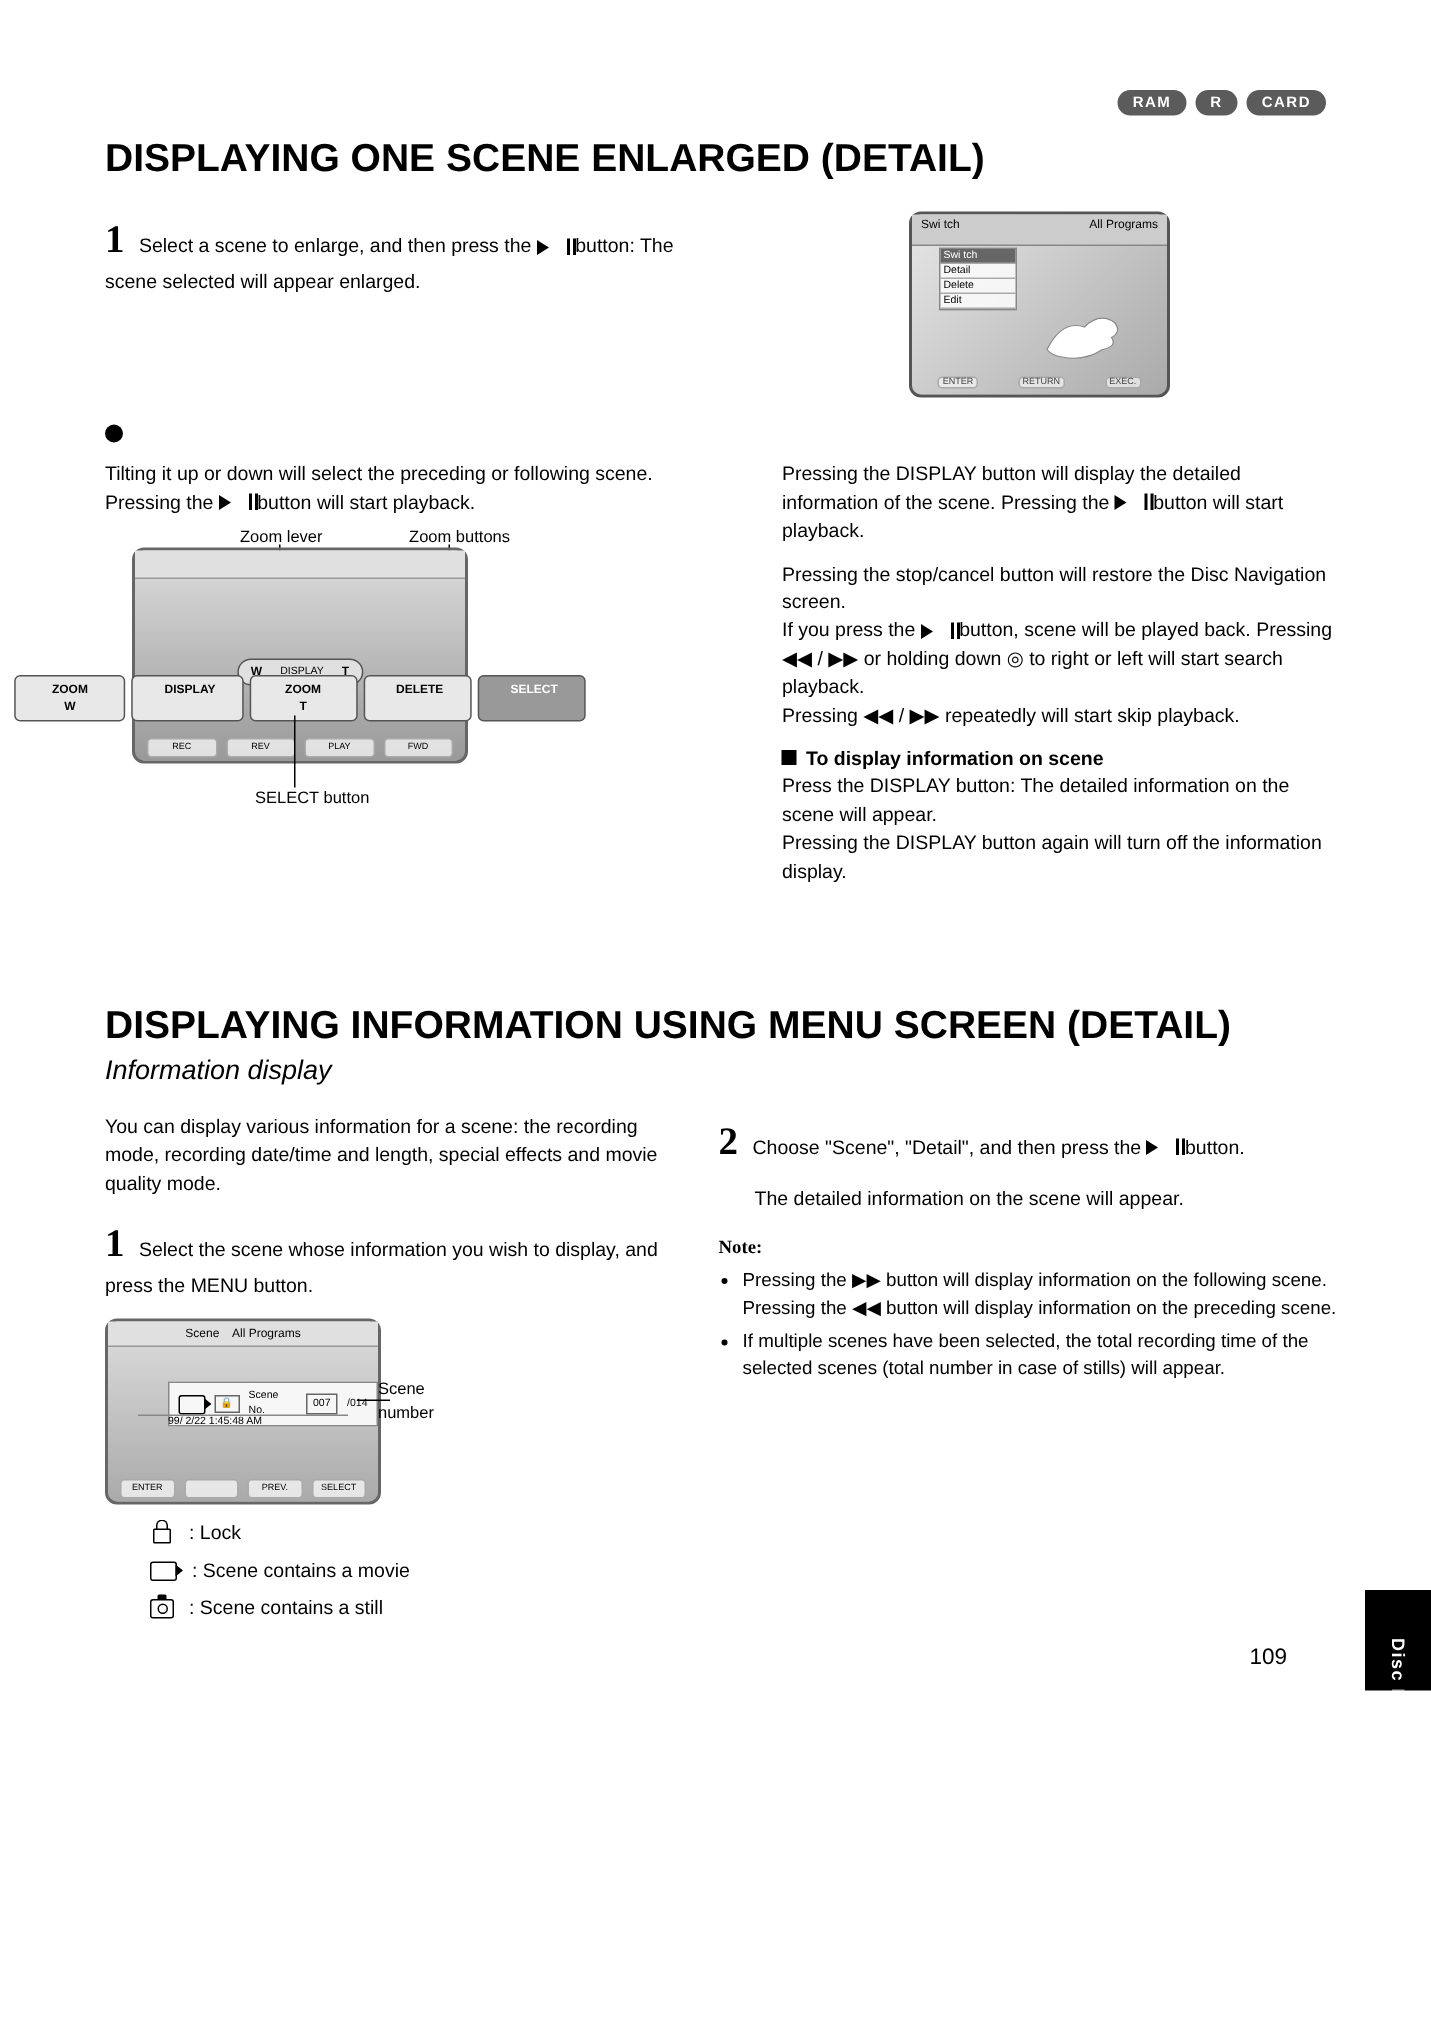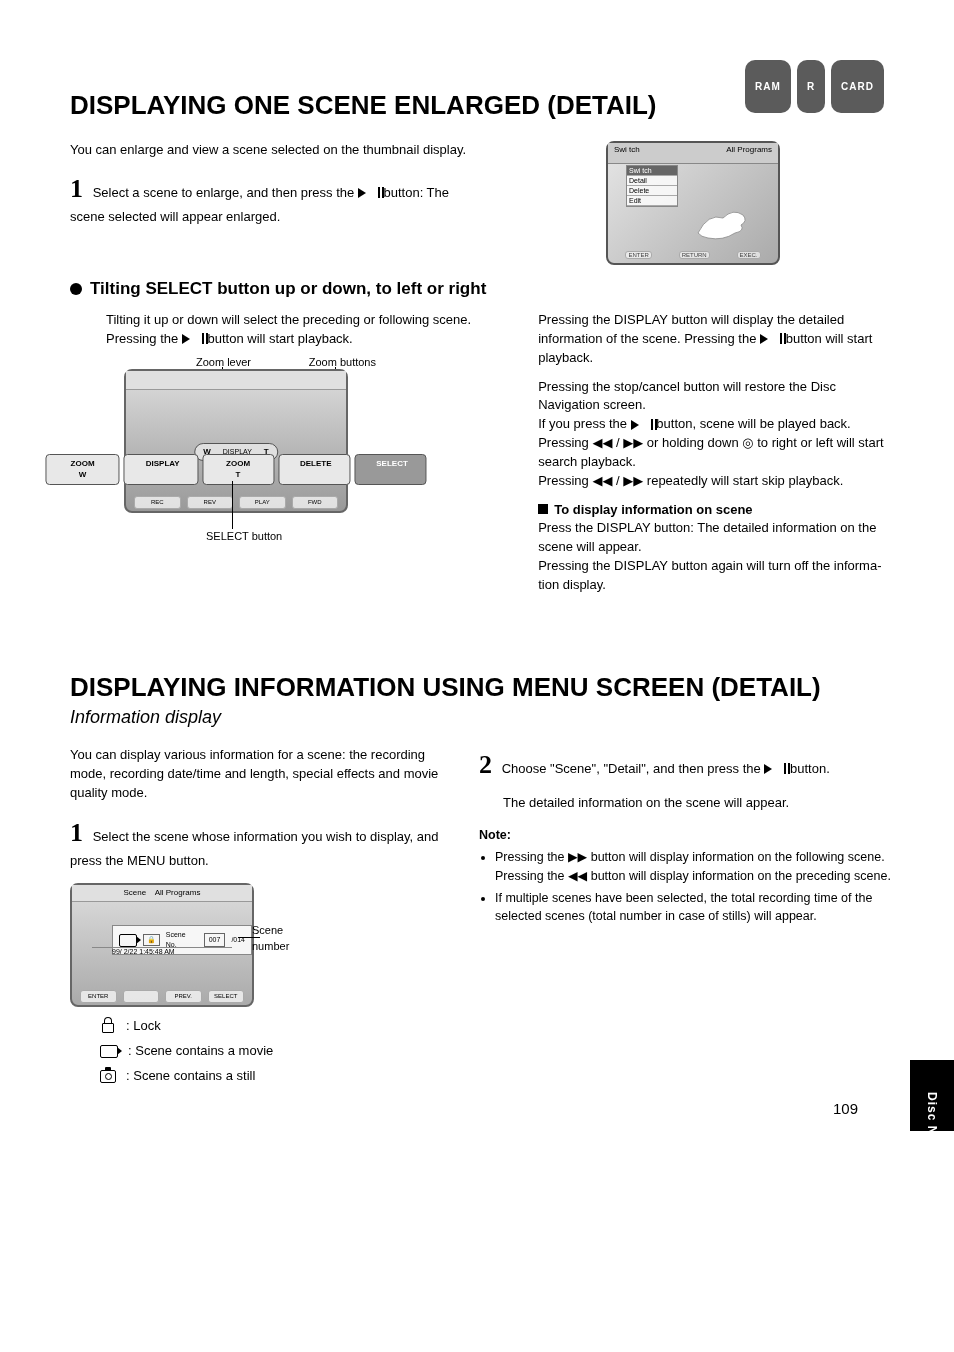--- a/index.html
+++ b/index.html
@@ -20,21 +20,21 @@
     top: 60px;
     right: 70px;
     display: flex;
     gap: 6px;
     font-size: 11px;
   }
   .badge {
     background: #5b5b5b;
     color: #fff;
     font-weight: bold;
-    padding: 21px 10px;
+    padding: 3px 10px;
     border-radius: 10px;
     letter-spacing: 1px;
     font-size: 10px;
   }
   h1.section-title {
     font-size: 26px;
     font-weight: bold;
     margin: 50px 0 20px 0;
   }
   .two-col {
@@ -163,21 +163,20 @@
     flex-shrink: 0;
   }
   .subhead {
     font-size: 17px;
     font-weight: bold;
   }
   .remote-row {
     display: flex;
     gap: 30px;
     margin-top: 12px;
-    margin-left: 36px;
   }
   .remote-col-left {
     width: 52%;
     font-size: 13px;
     line-height: 1.45;
   }
   .remote-col-right {
     width: 46%;
     font-size: 13px;
     line-height: 1.45;
@@ -461,20 +460,21 @@
     background:#000;
   }
   .note-block {
     margin-top: 14px;
     font-size: 12.5px;
     line-height: 1.45;
   }
   .note-hd {
     font-weight: bold;
     margin-bottom: 4px;
+    font-family: Liberation Serif, serif;
   }
   .note-list {
     margin: 0;
     padding-left: 16px;
   }
   .note-list li { list-style: disc; margin-bottom: 4px;}
 
   .side-tab {
     position: absolute;
     right: 0;
@@ -506,21 +506,20 @@
   <div class="badges">
     <span class="badge">RAM</span>
     <span class="badge">R</span>
     <span class="badge">CARD</span>
   </div>
 
   <h1 class="section-title">DISPLAYING ONE SCENE ENLARGED (DETAIL)</h1>
 
   <div class="two-col">
     <div class="col-left">
-      <div class="step"><span>You can enlarge and view a scene selected on the thumbnail display.</span></div>
       <div class="step">
         <span class="num">1</span>
         <span>Select a scene to enlarge, and then press the </span>
         <span class="playpause-icon"></span>
         <span> button: The scene selected will appear enlarged.</span>
       </div>
     </div>
     <div class="col-right">
       <div class="enlarge-screen">
         <div class="header-bar">
@@ -540,21 +539,20 @@
           <span>ENTER</span>
           <span>RETURN</span>
           <span>EXEC.</span>
         </div>
       </div>
     </div>
   </div>
 
   <div class="bullet-row">
     <div class="big-bullet"></div>
-    <div class="subhead">Tilting SELECT button up or down, to left or right</div>
   </div>
 
   <div class="remote-row">
     <div class="remote-col-left">
       <div>Tilting it up or down will select the preceding or following scene.</div>
       <div>
         <span>Pressing the </span>
         <span class="playpause-icon"></span>
         <span> button will start playback.</span>
       </div>

